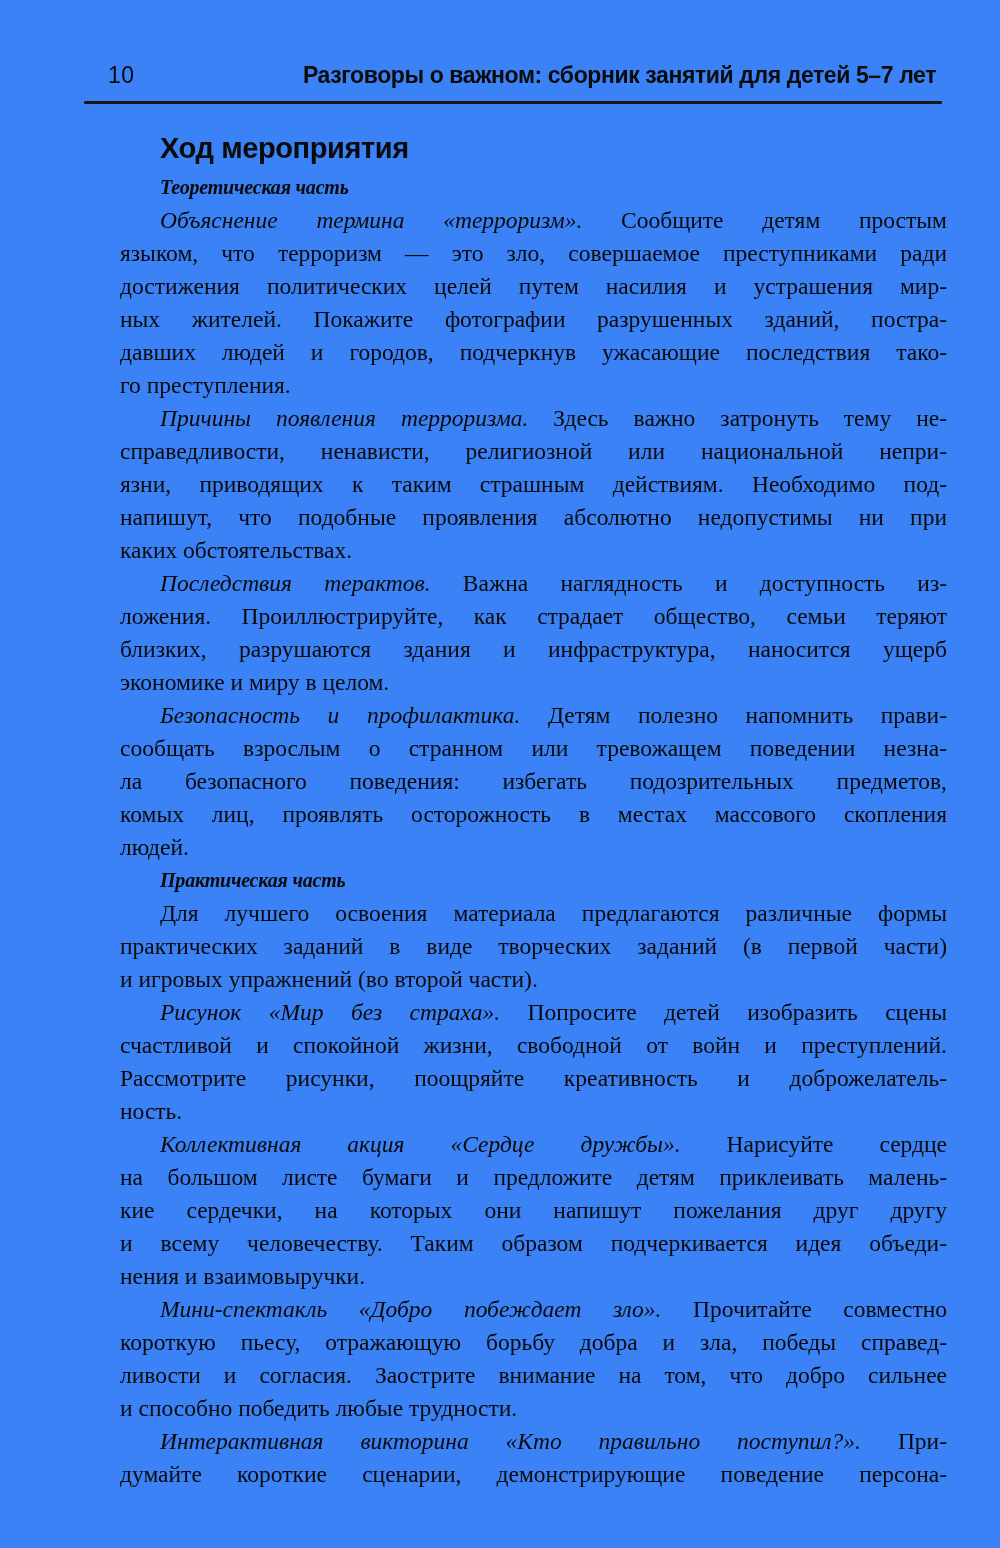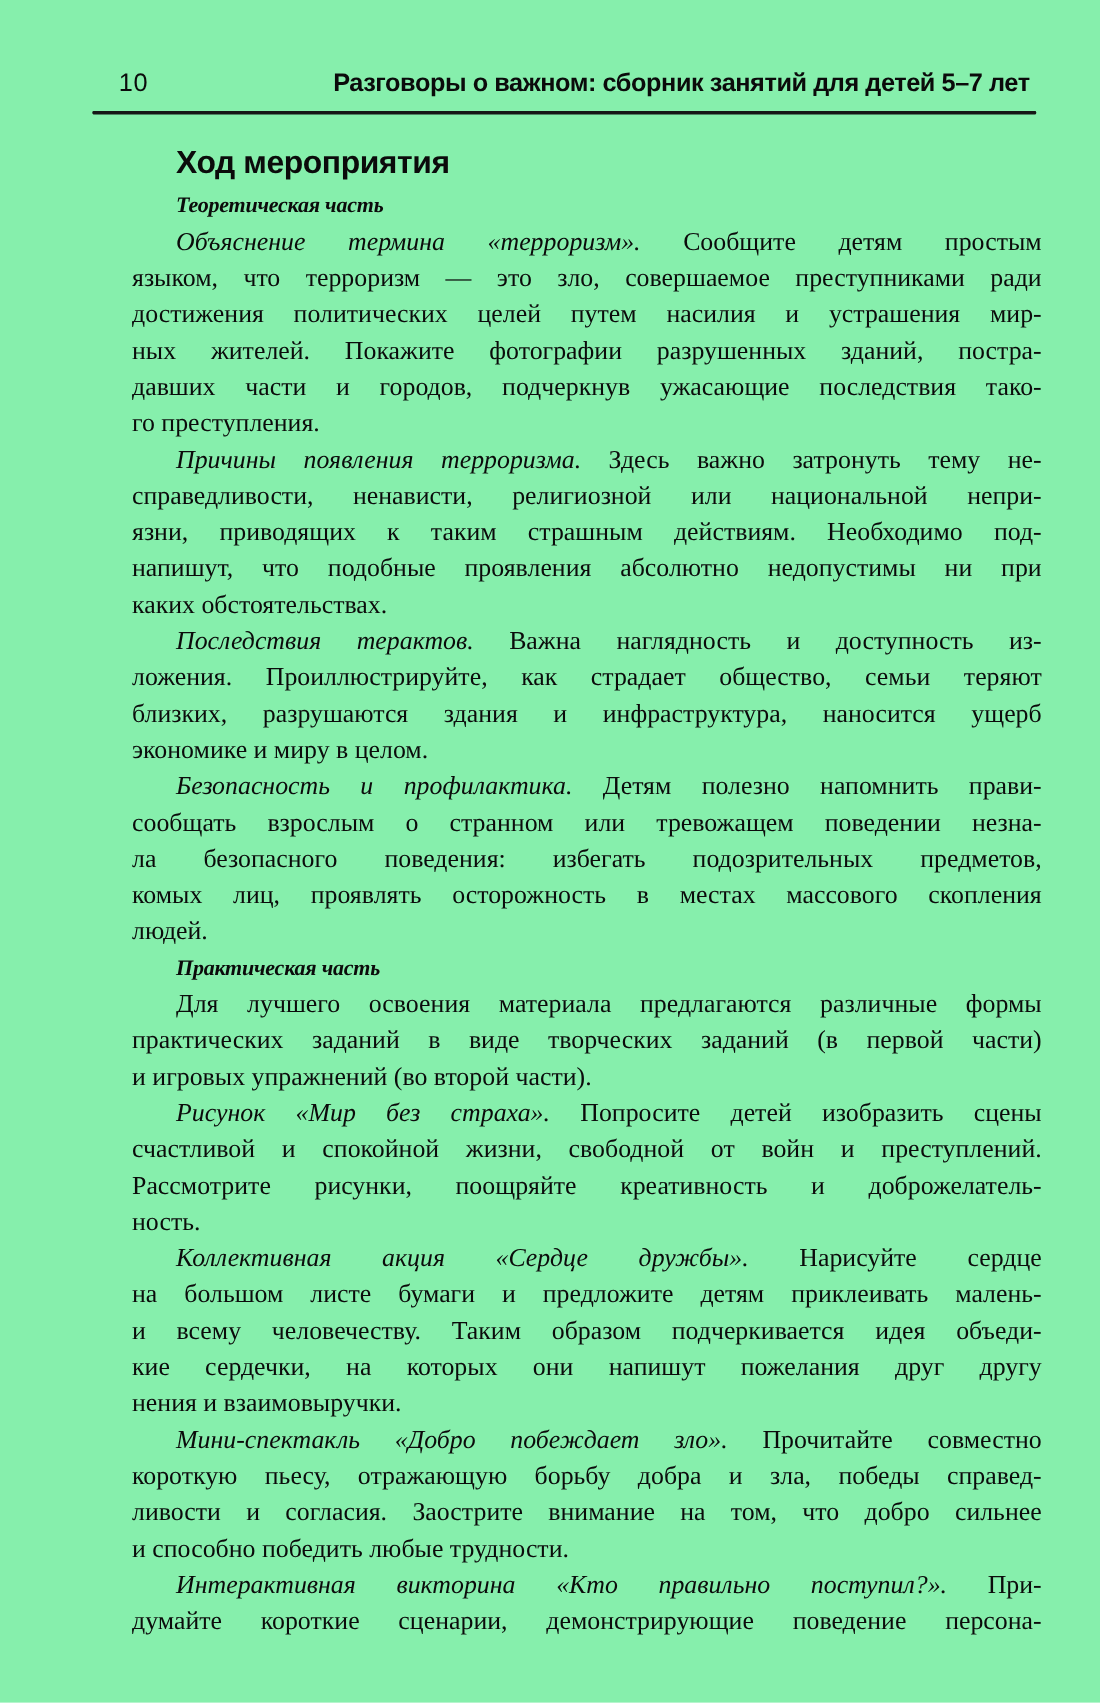--- a/index.html
+++ b/index.html
@@ -4,21 +4,21 @@
 <style>
   html, body {
     margin: 0;
     padding: 0;
     background: #ffffff;
   }
   .page {
     position: relative;
     width: 1000px;
     height: 1548px;
-    background: #86efac;
+    background: #3b82f6;
     color: #0b0b0b;
     overflow: hidden;
     font-family: "Liberation Serif", "DejaVu Serif", serif;
   }
   .running-header {
     position: absolute;
     top: 62px;
     left: 108px;
     width: 828px;
     display: flex;
@@ -100,21 +100,21 @@
   </div>
   <div class="header-rule"></div>
   <div class="body-text">
     <h1 class="section-title">Ход мероприятия</h1>
     <div id="blocks">
         <div class="subheading">Теоретическая часть</div>
         <div class="line first"><span class="lead">Объяснение термина «терроризм».</span> Сообщите детям простым</div>
         <div class="line">языком, что терроризм — это зло, совершаемое преступниками ради</div>
         <div class="line">достижения политических целей путем насилия и устрашения мир-</div>
         <div class="line">ных жителей. Покажите фотографии разрушенных зданий, постра-</div>
-        <div class="line">давших части и городов, подчеркнув ужасающие последствия тако-</div>
+        <div class="line">давших людей и городов, подчеркнув ужасающие последствия тако-</div>
         <div class="line last">го преступления.</div>
         <div class="line first"><span class="lead">Причины появления терроризма.</span> Здесь важно затронуть тему не-</div>
         <div class="line">справедливости, ненависти, религиозной или национальной непри-</div>
         <div class="line">язни, приводящих к таким страшным действиям. Необходимо под-</div>
         <div class="line">напишут, что подобные проявления абсолютно недопустимы ни при</div>
         <div class="line last">каких обстоятельствах.</div>
         <div class="line first"><span class="lead">Последствия терактов.</span> Важна наглядность и доступность из-</div>
         <div class="line">ложения. Проиллюстрируйте, как страдает общество, семьи теряют</div>
         <div class="line">близких, разрушаются здания и инфраструктура, наносится ущерб</div>
         <div class="line last">экономике и миру в целом.</div>
@@ -126,22 +126,22 @@
         <div class="subheading">Практическая часть</div>
         <div class="line first">Для лучшего освоения материала предлагаются различные формы</div>
         <div class="line">практических заданий в виде творческих заданий (в первой части)</div>
         <div class="line last">и игровых упражнений (во второй части).</div>
         <div class="line first"><span class="lead">Рисунок «Мир без страха».</span> Попросите детей изобразить сцены</div>
         <div class="line">счастливой и спокойной жизни, свободной от войн и преступлений.</div>
         <div class="line">Рассмотрите рисунки, поощряйте креативность и доброжелатель-</div>
         <div class="line last">ность.</div>
         <div class="line first"><span class="lead">Коллективная акция «Сердце дружбы».</span> Нарисуйте сердце</div>
         <div class="line">на большом листе бумаги и предложите детям приклеивать малень-</div>
+        <div class="line">кие сердечки, на которых они напишут пожелания друг другу</div>
         <div class="line">и всему человечеству. Таким образом подчеркивается идея объеди-</div>
-        <div class="line">кие сердечки, на которых они напишут пожелания друг другу</div>
         <div class="line last">нения и взаимовыручки.</div>
         <div class="line first"><span class="lead">Мини-спектакль «Добро побеждает зло».</span> Прочитайте совместно</div>
         <div class="line">короткую пьесу, отражающую борьбу добра и зла, победы справед-</div>
         <div class="line">ливости и согласия. Заострите внимание на том, что добро сильнее</div>
         <div class="line last">и способно победить любые трудности.</div>
         <div class="line first"><span class="lead">Интерактивная викторина «Кто правильно поступил?».</span> При-</div>
         <div class="line">думайте короткие сценарии, демонстрирующие поведение персона-</div>
       </div>
   </div>
 </div>

